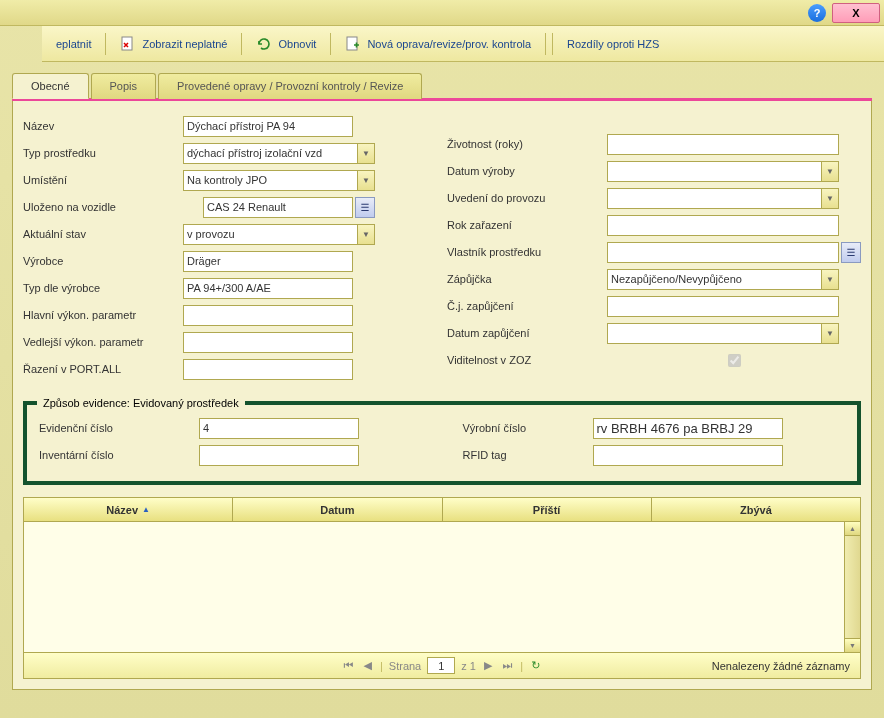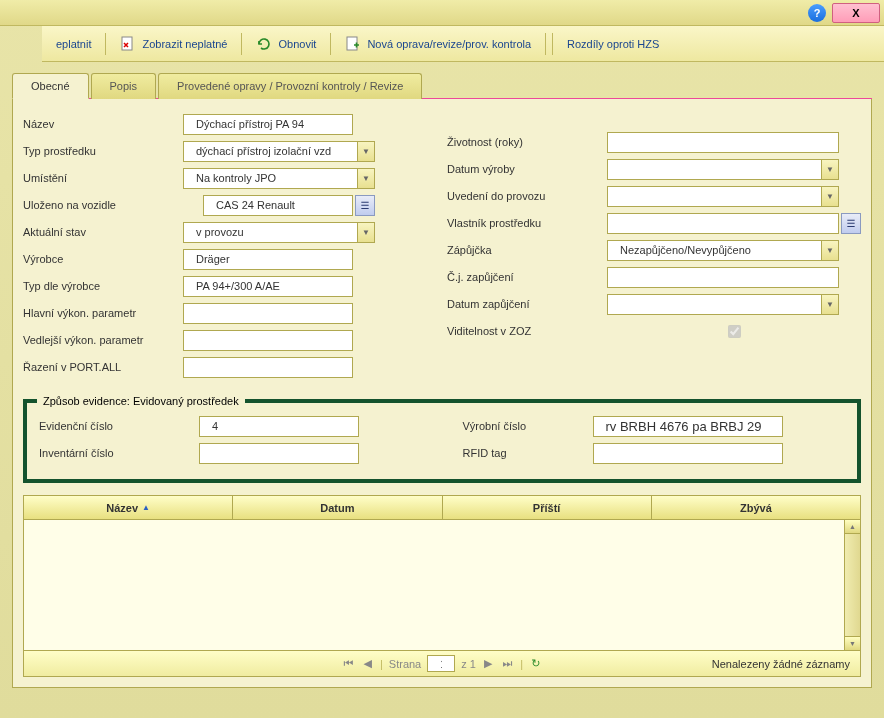--- a/index.html
+++ b/index.html
@@ -9,34 +9,34 @@
 .titlebar .help-btn { width: 18px; height: 18px; border-radius: 50%; background: linear-gradient(#4a9eff,#1a6edd); color: #fff; display: flex; align-items: center; justify-content: center; font-weight: bold; margin-right: 6px; cursor: pointer; font-size: 11px; }
 .titlebar .close-btn { width: 48px; height: 20px; background: linear-gradient(#ffc0d0,#ff9db8); border: 1px solid #d06080; color: #000; font-weight: bold; display: flex; align-items: center; justify-content: center; cursor: pointer; border-radius: 2px; }
 
 .toolbar { height: 36px; background: linear-gradient(to bottom, #faf6c8, #eee8a0); border-bottom: 1px solid #c0b860; display: flex; align-items: center; padding: 0 4px; gap: 2px; margin-left: 42px; }
 .toolbar .tbtn { height: 28px; padding: 0 10px; display: flex; align-items: center; gap: 6px; cursor: pointer; border-radius: 3px; color: #1a468f; }
 .toolbar .sep { width: 1px; height: 22px; background: #c0b860; margin: 0 2px; }
 .tbico { width: 16px; height: 16px; display: inline-block; }
 
 .content { padding: 10px 12px; }
 
-.tabs { display: flex; border-bottom: 1px solid #ec4899; }
+.tabs { display: flex; border-bottom: 3px solid #ec4899; }
 .tab { padding: 6px 18px; border: 1px solid #b0a850; border-bottom: none; margin-right: 2px; background: linear-gradient(#f0eca0,#e0d880); cursor: pointer; color: #555; position: relative; top: 1px; border-radius: 3px 3px 0 0; }
 .tab.active { background: #f5f2d0; color: #333; border-bottom: 1px solid #f5f2d0; font-weight: normal; }
 
 .tabpanel { background: #f5f2d0; border: 1px solid #b0a850; border-top: none; padding: 14px 10px 10px 10px; }
 
 .form-cols { display: flex; gap: 30px; }
 .form-col { flex: 1; }
 .frow { display: flex; align-items: center; margin-bottom: 5px; min-height: 22px; }
 .flabel { width: 160px; font-size: 11px; color: #333; }
 .flabel.small { width: 130px; }
 .fcontrol { flex: 1; display: flex; align-items: center; gap: 2px; }
 
-input[type=text], .combo { height: 21px; border: 1px solid #b0a850; background: #fff; padding: 0 12px; font-size: 11px; width: 170px; color: #333; }
+input[type=text], .combo { height: 21px; border: 1px solid #b0a850; background: #fff; padding: 0 3px; font-size: 11px; width: 170px; color: #333; }
 .combo { display: flex; align-items: center; position: relative; padding-right: 18px; }
 .combo .arrow { position: absolute; right: 0; top: 0; width: 17px; height: 100%; background: linear-gradient(#f8f4c0,#e8e090); border-left: 1px solid #b0a850; display: flex; align-items: center; justify-content: center; font-size: 8px; color: #666; cursor: pointer; }
 .combo.wide { width: 192px; }
 input.indent { margin-left: 20px; width: 150px; }
 .rt-col input[type=text], .rt-col .combo { width: 232px; }
 
 .picker-btn { width: 20px; height: 21px; border: 1px solid #8a9ac0; background: linear-gradient(#e8ecf8,#c0ccee); display: flex; align-items: center; justify-content: center; cursor: pointer; font-size: 10px; color: #2a3a70; }
 .chk { width: 13px; height: 13px; accent-color: #888; }
 
 .groupbox { border: 4px solid #14532d; padding: 12px 12px 10px 12px; margin-top: 16px; position: relative; background: #f5f2d0; }
@@ -205,20 +205,26 @@
         <div class="frow">
           <div class="flabel">Uvedení do provozu</div>
           <div class="fcontrol">
             <div class="combo">
                 <span></span>
                 <span class="arrow">▼</span>
               </div>
           </div>
         </div>
         <div class="frow">
+          <div class="flabel">Rok zařazení</div>
+          <div class="fcontrol">
+              <input type="text" value="" style="">
+            </div>
+        </div>
+        <div class="frow">
           <div class="flabel">Vlastník prostředku</div>
           <div class="fcontrol">
             <input type="text" value="" style="">
             <div class="picker-btn">☰</div>
           </div>
         </div>
         <div class="frow">
           <div class="flabel">Zápůjčka</div>
           <div class="fcontrol">
             <div class="combo" style="font-size:13px">

